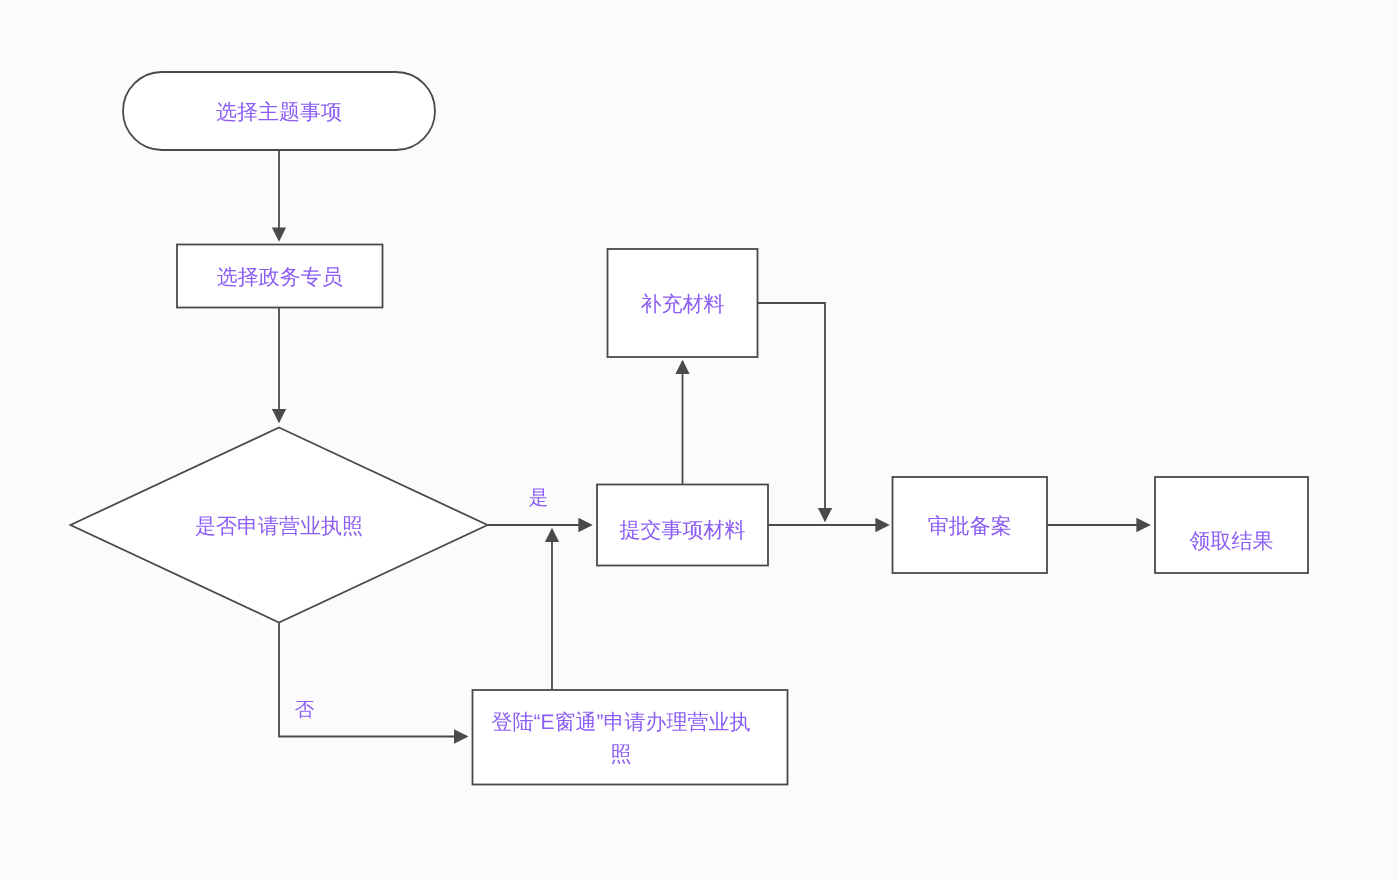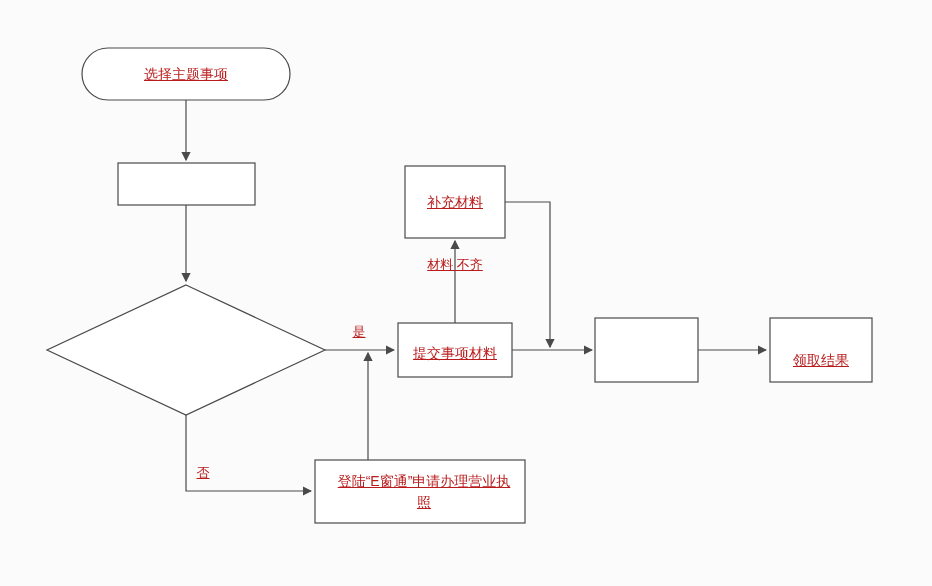--- a/index.html
+++ b/index.html
@@ -11,24 +11,23 @@
   }
   #canvas { position: relative; width: 932px; height: 586px; overflow: hidden; }
   #canvas svg { position: absolute; left: 0; top: 0; }
   .shape  { fill: #ffffff; stroke: #4a4a4a; stroke-width: 1.2; }
   .arrow  { fill: none; stroke: #4a4a4a; stroke-width: 1.2; }
   #arrowhead path { fill: #4a4a4a; stroke: none; }
   .label {
     position: absolute;
     display: flex; align-items: center; justify-content: center;
     text-align: center;
-    color: #b91c1c; font-size: 14px; line-height: 1.5;
+    color: #8b5cf6; font-size: 14px; line-height: 1.5;
     pointer-events: none;
     white-space: pre-wrap;
-    text-decoration: underline;
   }
   .edge-label { font-size: 13px; }
   .node-ewindow { padding: 0 14px; }
 </style>
 </head>
 <body>
 
 <div id="canvas">
 
   <svg width="932" height="586" viewBox="0 0 932 586">
@@ -53,31 +52,33 @@
     <path class="arrow" d="M186,415 L186,491 L311,491" marker-end="url(#arrowhead)"></path>
     <path class="arrow" d="M368,460 L368,353" marker-end="url(#arrowhead)"></path>
     <path class="arrow" d="M455,323 L455,241" marker-end="url(#arrowhead)"></path>
     <path class="arrow" d="M505,202 L550,202 L550,347" marker-end="url(#arrowhead)"></path>
     <path class="arrow" d="M512,350 L592,350" marker-end="url(#arrowhead)"></path>
     <path class="arrow" d="M698,350 L766,350" marker-end="url(#arrowhead)"></path>
   </svg>
 
   <div class="label" style="left:82px; top:48px; width:208px; height:52px;">选择主题事项</div>
 
+  <div class="label" style="left:118px; top:163px; width:137px; height:42px;">选择政务专员</div>
 
+  <div class="label" style="left:47px; top:285px; width:278px; height:130px;">是否申请营业执照</div>
 
   <div class="label" style="left:398px; top:326px; width:114px; height:54px;">提交事项材料</div>
 
   <div class="label" style="left:405px; top:166px; width:100px; height:72px;">补充材料</div>
 
-  <div class="label node-ewindow" style="left:319px; top:460px; width:210px; height:63px;">登陆“E窗通”申请办理营业执照</div>
+  <div class="label node-ewindow" style="left:309px; top:460px; width:210px; height:63px;">登陆“E窗通”申请办理营业执照</div>
 
+  <div class="label" style="left:595px; top:318px; width:103px; height:64px;">审批备案</div>
 
   <div class="label" style="left:770px; top:328px; width:102px; height:64px;">领取结果</div>
 
   <div class="label edge-label" style="left:346px; top:322px; width:26px; height:20px;">是</div>
 
   <div class="label edge-label" style="left:190px; top:463px; width:26px; height:20px;">否</div>
 
-  <div class="label edge-label" style="left:395px; top:255px; width:120px; height:20px;">材料 不齐</div>
 
 
 </div>
 
 </body></html>

